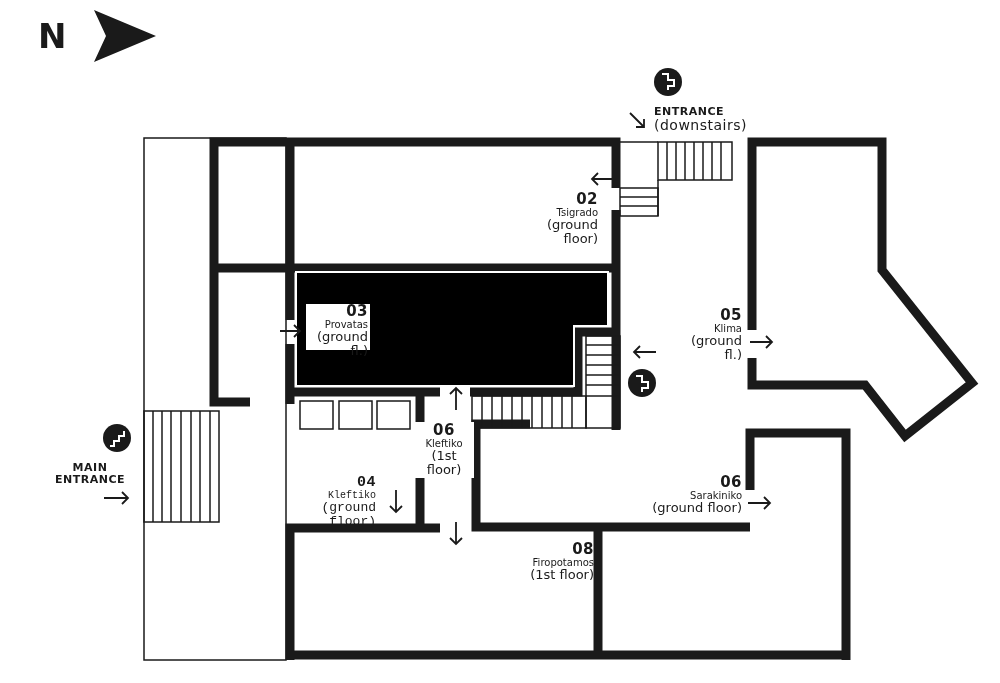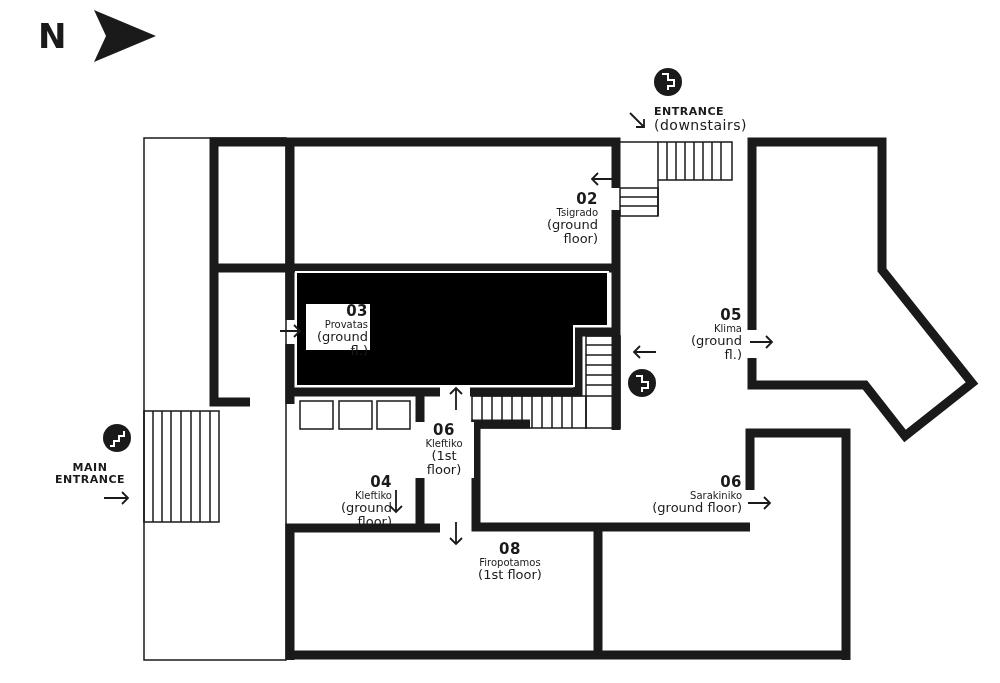--- a/index.html
+++ b/index.html
@@ -2,21 +2,21 @@
 <html><head>
 <meta charset="utf-8">
 <style>
   html, body { margin:0; padding:0; background:#ffffff; }
   body { width:1000px; height:683px; position:relative; overflow:hidden; font-family:"DejaVu Sans", sans-serif; color:#1a1a1a; }
   svg.plan { position:absolute; left:0; top:0; }
   .lbl { position:absolute; text-align:right; line-height:1.05; }
   .lbl .num { font-size:15px; font-weight:bold; letter-spacing:0.5px; display:block; }
   .lbl .name { font-size:10px; display:block; }
   .lbl .floor { font-size:13px; display:block; }
-  .lbl.left { text-align:center; }
+  .lbl.left { text-align:right;margin-left:44px; }
   .lbl.center { text-align:center; }
   .caps { position:absolute; font-size:11px; font-weight:bold; letter-spacing:0.5px; line-height:1.1; }
   .north { position:absolute; left:38px; top:16px; font-size:34px; font-weight:bold; }
   .boxbg { background:#fff; padding:1px 2px; }
 </style>
 </head>
 <body>
 
 <svg class="plan" width="1000" height="683" viewBox="0 0 1000 683">
 
@@ -143,21 +143,21 @@
   <span class="name">Tsigrado</span>
   <span class="floor">(ground floor)</span>
 </div>
 
 <div class="lbl" style="left:306px; top:304px; width:62px;">
   <span class="num">03</span>
   <span class="name">Provatas</span>
   <span class="floor">(ground fl.)</span>
 </div>
 
-<div class="lbl" style="left:306px; top:475px; width:86px;">
+<div class="lbl" style="left:290px; top:475px; width:86px;font-family:Liberation Mono, monospace;">
   <span class="num">04</span>
   <span class="name">Kleftiko</span>
   <span class="floor">(ground floor)</span>
 </div>
 
 <div class="lbl" style="left:670px; top:308px; width:72px;">
   <span class="num">05</span>
   <span class="name">Klima</span>
   <span class="floor">(ground fl.)</span>
 </div>

